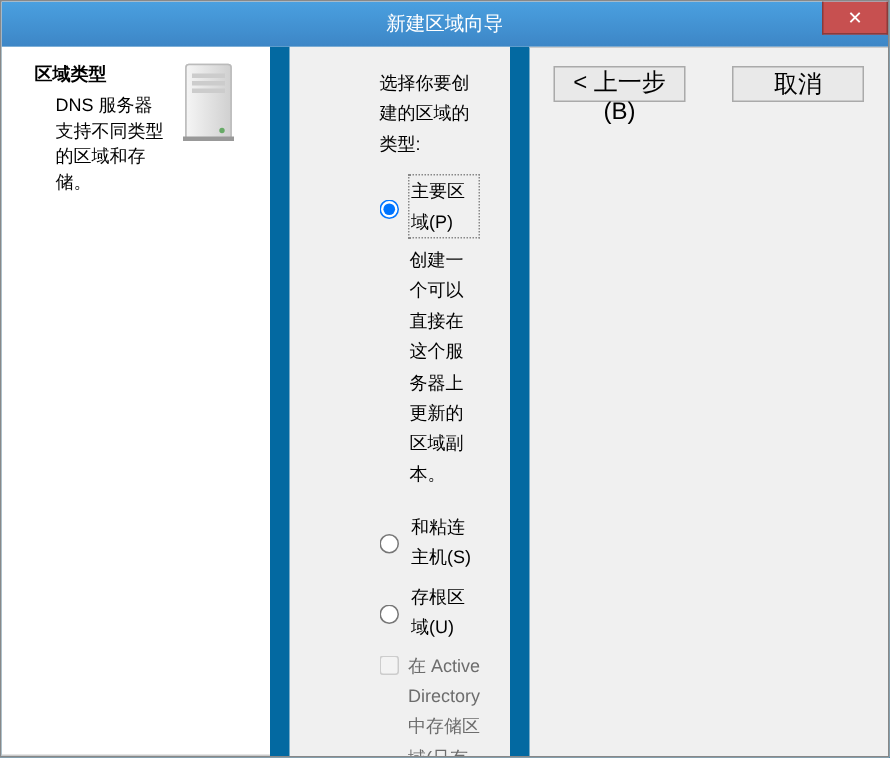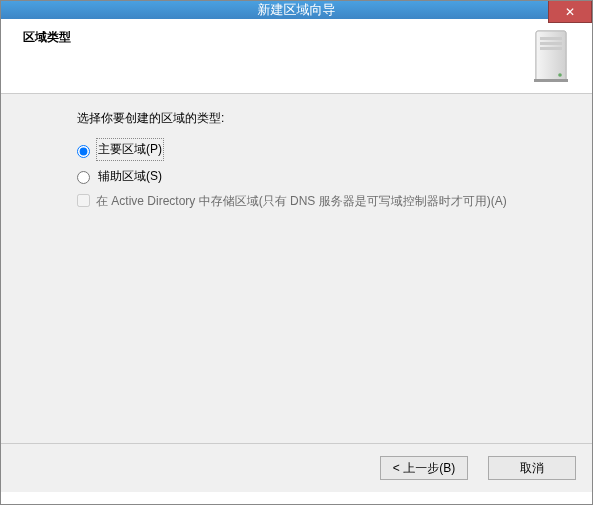--- a/index.html
+++ b/index.html
@@ -8,21 +8,21 @@
     padding: 0;
     font-family: "Microsoft YaHei", "Segoe UI", Tahoma, sans-serif;
     font-size: 12px;
     background: #fff;
     width: 593px;
     height: 505px;
     overflow: hidden;
     border: 1px solid #888;
   }
   .titlebar {
-    height: 18px;
+    height: 30px;
     background: linear-gradient(#4aa0e0, #3d86c6);
     color: #fff;
     display: flex;
     align-items: center;
     justify-content: center;
     position: relative;
     font-size: 13px;
   }
   .titlebar .close {
     position: absolute;
@@ -36,40 +36,41 @@
     font-family: Arial, sans-serif;
     font-size: 12px;
     border: 1px solid #8b3a3a;
     border-top: none;
     cursor: default;
   }
   .content {
     background: #0369a1;
     height: calc(100% - 30px);
     display: flex;
-    flex-direction: column;
+    flex-direction: row;
+    gap: 13px;
   }
   .header-section {
     background: #fff;
     padding: 10px 18px 10px 22px;
     display: flex;
     align-items: flex-start;
     justify-content: space-between;
     border-bottom: 1px solid #ccc;
   }
   .header-text { flex: 1; }
   .header-text .h-title { font-weight: bold; margin-bottom: 4px; }
   .header-text .h-desc { margin-left: 14px; }
   .server-icon {
     width: 42px; height: 54px;
     margin-left: 10px;
   }
   .body-section {
     flex: 1;
-    padding: 14px 20px 6px 76px;
+    padding: 14px 20px 6px 60px;
     background: #f0f0f0;
     line-height: 1.7;
   }
   .prompt { margin-bottom: 10px; }
   .option { display: flex; align-items: center; margin-bottom: 4px; }
   .option input[type=radio] { margin: 3px 6px 0 0; }
   .option .lbl { border: 1px dotted transparent; padding: 0 1px; }
   .option.selected .lbl { border-color: #888; }
   .desc { margin: 2px 0 14px 20px; }
   .ad-row { display: flex; align-items: flex-start; margin-top: 4px; color: #6d6d6d; }
@@ -79,44 +80,45 @@
     padding: 12px 16px;
     display: flex;
     justify-content: flex-end;
     gap: 6px;
     background: #f0f0f0;
   }
   .footer button {
     min-width: 88px;
     height: 24px;
     font-family: inherit;
-    font-size: 12px;
+    font-size: 16px;
     background: #e9e9e9;
     border: 1px solid #aaa;
     cursor: default;
     padding: 0 10px;
   }
   .footer button.default { border: 2px solid #4a90d9; padding: 0 9px; }
-  .footer .cancel { margin-left: 14px; }
+  .footer .cancel { margin-left: 25px; }
 </style>
 </head>
 <body>
 
 <div class="titlebar">
   <span>新建区域向导</span>
   <div class="close">
     <span>✕</span>
   </div>
 </div>
 
 <div class="content">
 
   <div class="header-section">
     <div class="header-text">
       <div class="h-title">区域类型</div>
+      <div class="h-desc">DNS 服务器支持不同类型的区域和存储。</div>
     </div>
     <svg class="server-icon" viewBox="0 0 42 54">
       <rect x="4" y="2" width="30" height="50" rx="2" fill="#e8e8e8" stroke="#bbb"></rect>
       <rect x="4" y="2" width="30" height="50" rx="2" fill="url(#g)" stroke="#bbb"></rect>
       <defs>
           <linearGradient id="g" x1="0" x2="1">
             <stop offset="0" stop-color="#f5f5f5"></stop>
             <stop offset="1" stop-color="#d0d0d0"></stop>
           </linearGradient>
         </defs>
@@ -128,26 +130,31 @@
     </svg>
   </div>
 
   <div class="body-section">
     <div class="prompt">选择你要创建的区域的类型:</div>
 
     <label class="option selected">
       <input type="radio" name="zonetype" checked="" style="">
       <span class="lbl">主要区域(P)</span>
     </label>
+    <div class="desc">创建一个可以直接在这个服务器上更新的区域副本。</div>
 
     <label class="option">
       <input type="radio" name="zonetype" style="">
-      <span class="lbl">辅助区域(S)</span>
+      <span class="lbl">和粘连主机(S)</span>
     </label>
 
+    <label class="option">
+      <input type="radio" name="zonetype" style="">
+      <span class="lbl">存根区域(U)</span>
+    </label>
 
     <label class="ad-row">
       <input type="checkbox" disabled="" style="">
       <span>在 Active Directory 中存储区域(只有 DNS 服务器是可写域控制器时才可用)(A)</span>
     </label>
   </div>
 
   <div class="footer">
     <button>&lt; 上一步(B)</button>
     <button class="cancel">取消</button>

